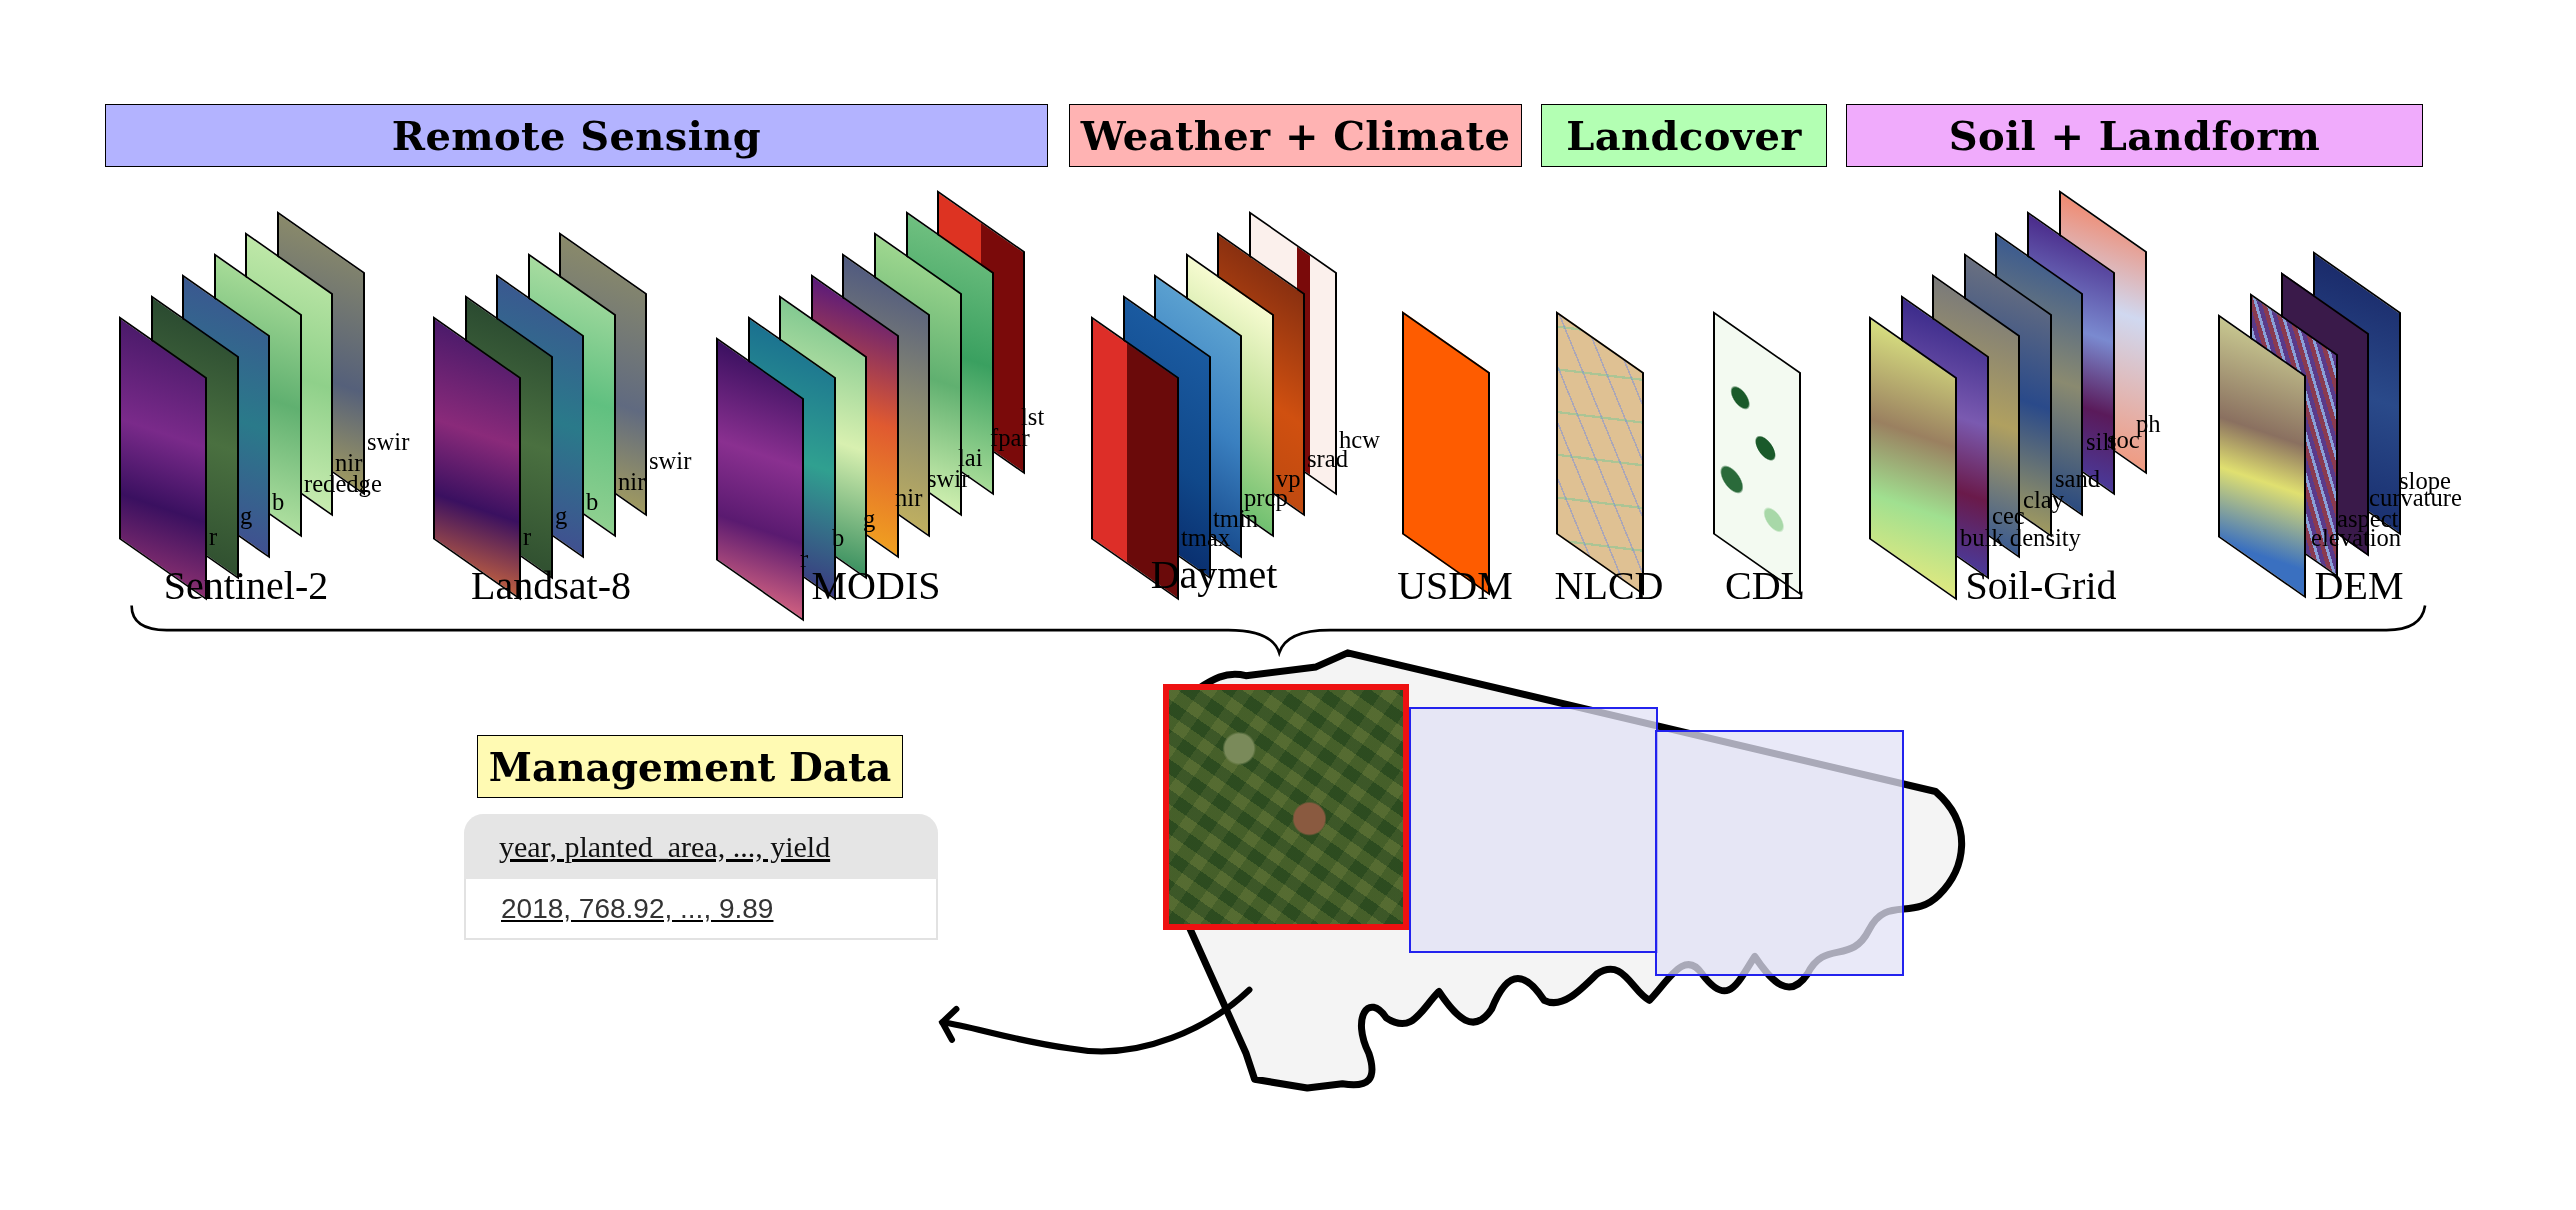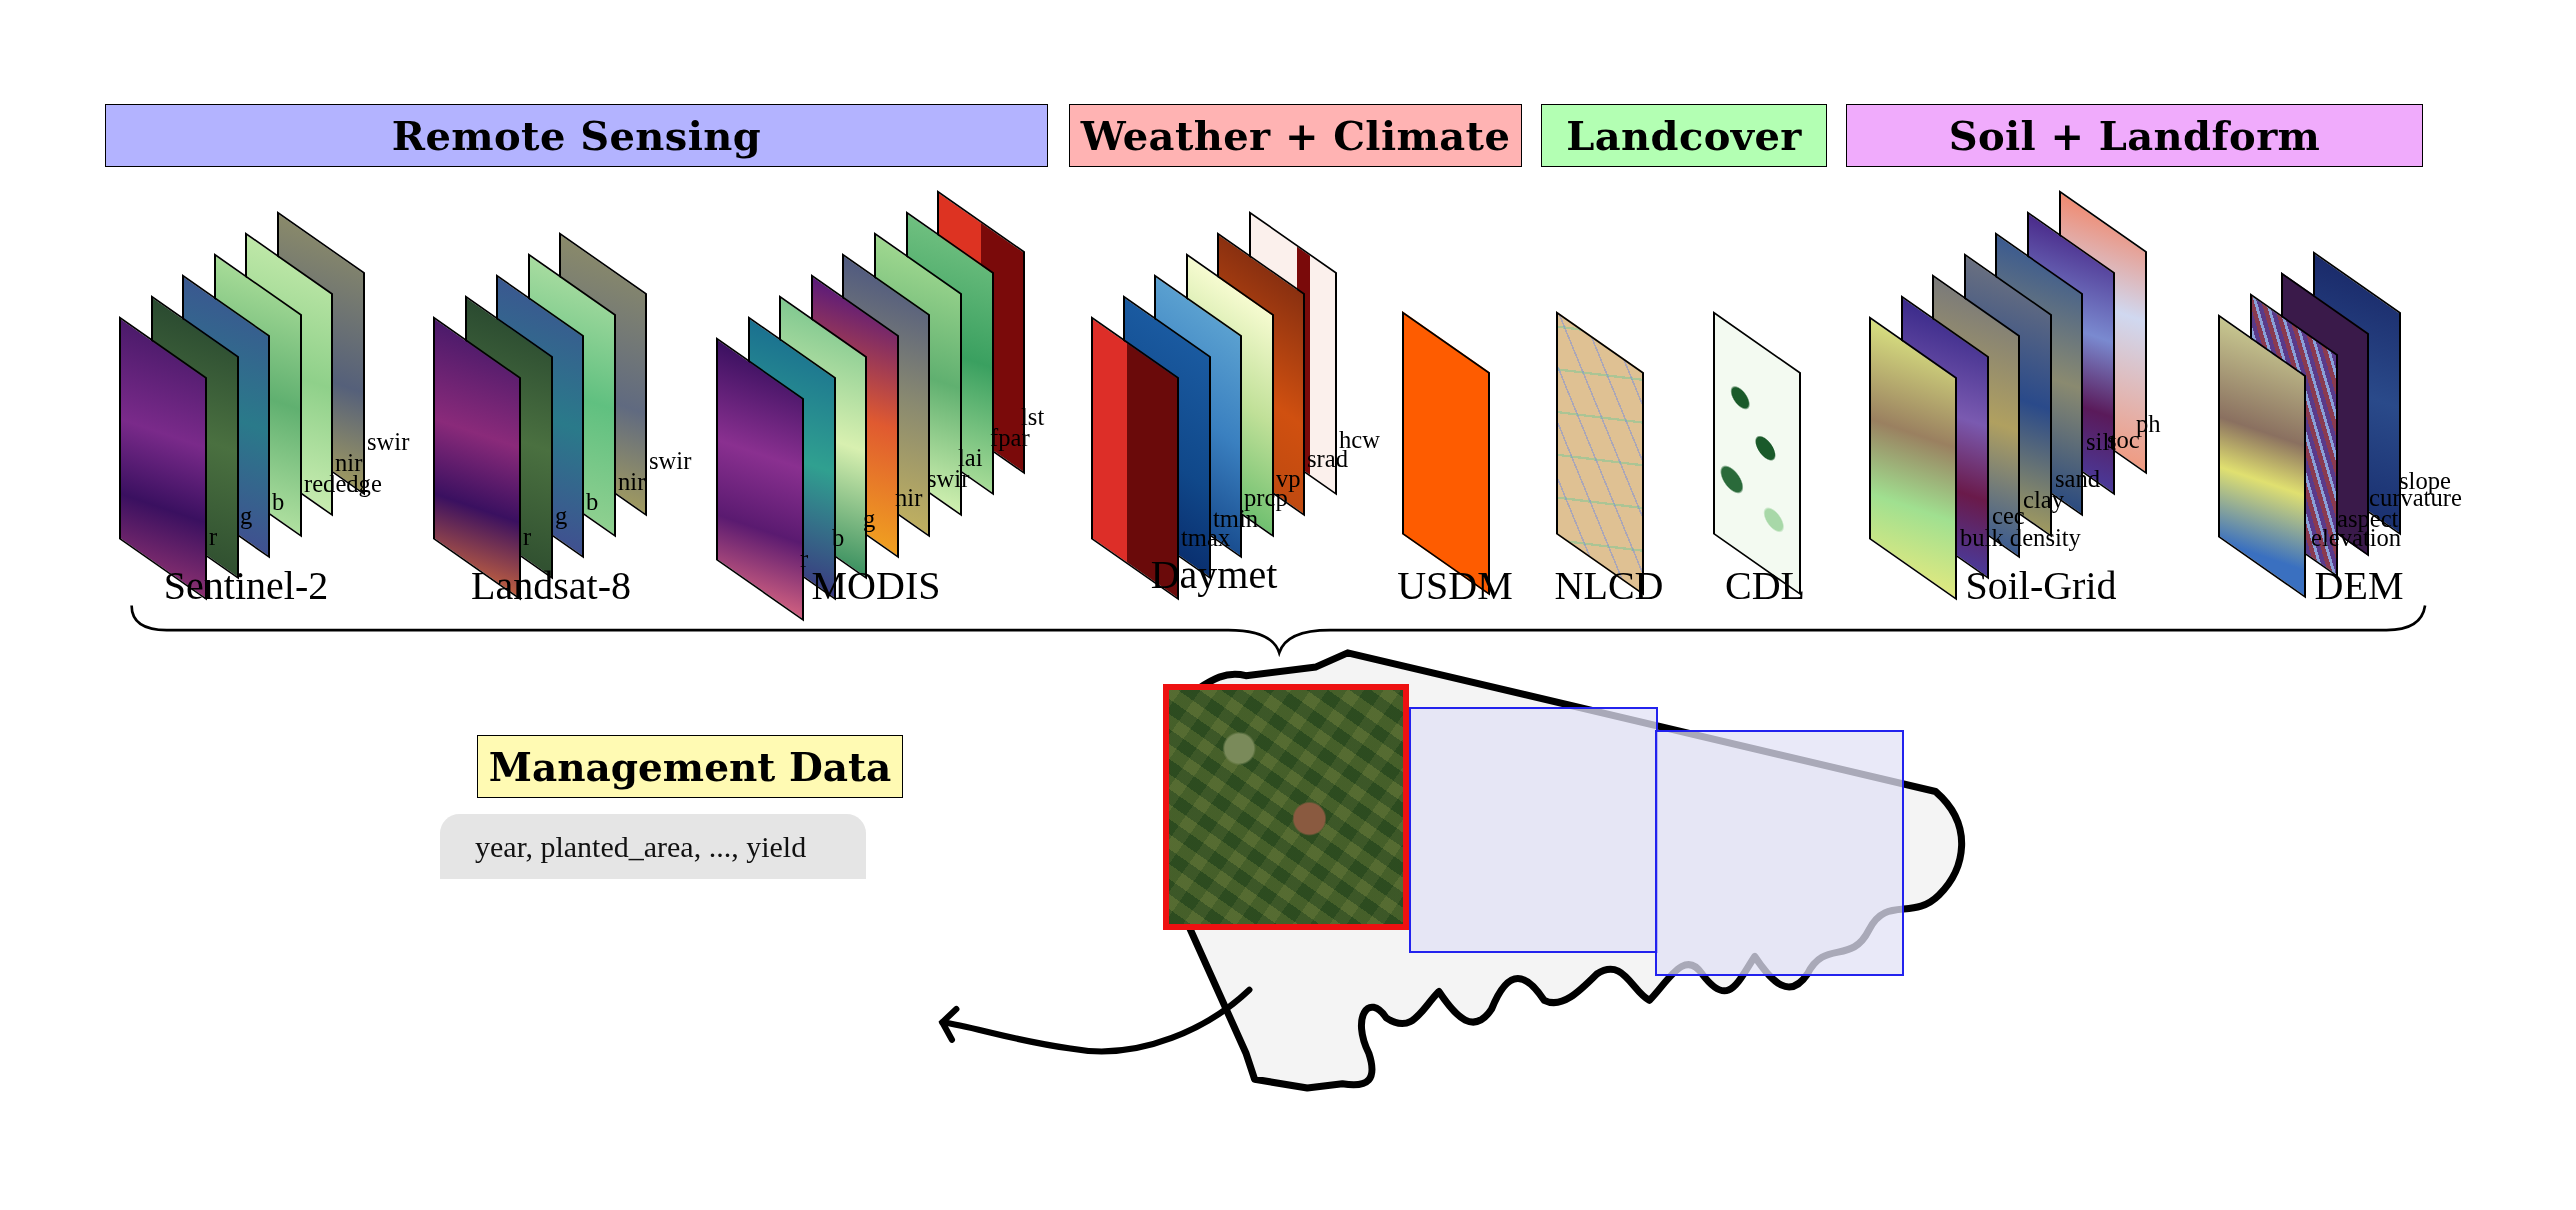--- a/index.html
+++ b/index.html
@@ -4,21 +4,21 @@
 <style>
   html,body{margin:0;padding:0;background:#ffffff;}
   body{width:2576px;height:1211px;position:relative;overflow:hidden;font-family:"DejaVu Serif","Liberation Serif",serif;color:#000;}
   .hdr{position:absolute;top:104px;height:63px;border:1.8px solid #000;box-sizing:border-box;display:flex;align-items:center;justify-content:center;font-weight:bold;font-size:40px;font-family:"DejaVu Serif",serif;letter-spacing:0.4px;}
   .ds-label{position:absolute;top:562px;font-size:40px;font-family:"Liberation Serif","DejaVu Serif",serif;white-space:nowrap;transform:translateX(-50%);}
   .band-label{position:absolute;font-size:24.6px;font-family:"Liberation Serif","DejaVu Serif",serif;white-space:nowrap;line-height:1;}
   .stack{position:absolute;}
   .layer{position:absolute;width:88px;height:223px;transform:skewY(35deg);transform-origin:top left;border:2.2px solid #000;box-sizing:border-box;}
   svg.overlay{position:absolute;left:0;top:0;}
   .mgmt-title{position:absolute;left:477px;top:735px;width:426px;height:63px;background:#fffab3;border:1.8px solid #000;box-sizing:border-box;display:flex;align-items:center;justify-content:center;font-weight:bold;font-size:39px;font-family:"DejaVu Serif",serif;}
-  .mgmt-table{position:absolute;left:440px;top:814px;width:426px;}
+  .mgmt-table{position:absolute;left:464px;top:814px;width:474px;text-decoration:underline;}
   .mgmt-row{height:61px;box-sizing:border-box;display:flex;align-items:center;padding-left:35px;font-size:28px;border:2.6px solid #e2e2e2;border-top:none;background:#fff;}
   .mgmt-row.head{background:#e5e5e5;border:none;border-radius:19.3px 19.3px 0 0;height:65px;font-family:"Liberation Serif",serif;font-size:30px;color:#111;}
   .mgmt-row.data{font-family:"Liberation Sans",sans-serif;color:#333;}
   .sat{position:absolute;left:1163px;top:684px;width:246px;height:246px;border:6.1px solid #ee1111;box-sizing:border-box;
        background:
         radial-gradient(circle at 30% 25%, #7a8a5a 0 6%, transparent 7%),
         radial-gradient(circle at 60% 55%, #8a5a40 0 8%, transparent 9%),
         repeating-linear-gradient(35deg, rgba(40,70,30,.5) 0 12.3px, rgba(90,110,50,.5) 12.3px 24.6px),
         repeating-linear-gradient(-55deg, rgba(30,60,20,.4) 0 16px, rgba(110,120,60,.4) 16px 30px),
         #3e5e2a;}
@@ -158,14 +158,15 @@
   <path d="M1090 1150 L1074 1165 L1085 1185" fill="none" stroke="#000" stroke-width="7" stroke-linecap="round"></path>
 </svg>
 
 <div class="tile" style="left:1409px;top:707px;width:249px;height:246px;"></div>
 <div class="tile" style="left:1655px;top:730px;width:249px;height:246px;"></div>
 <div class="sat"></div>
 
 <div class="mgmt-title">Management Data</div>
 <div class="mgmt-table">
   <div class="mgmt-row head">year, planted_area, ..., yield</div>
+  <div class="mgmt-row data">2018, 768.92, ..., 9.89</div>
 </div>
 
 
 </body></html>

